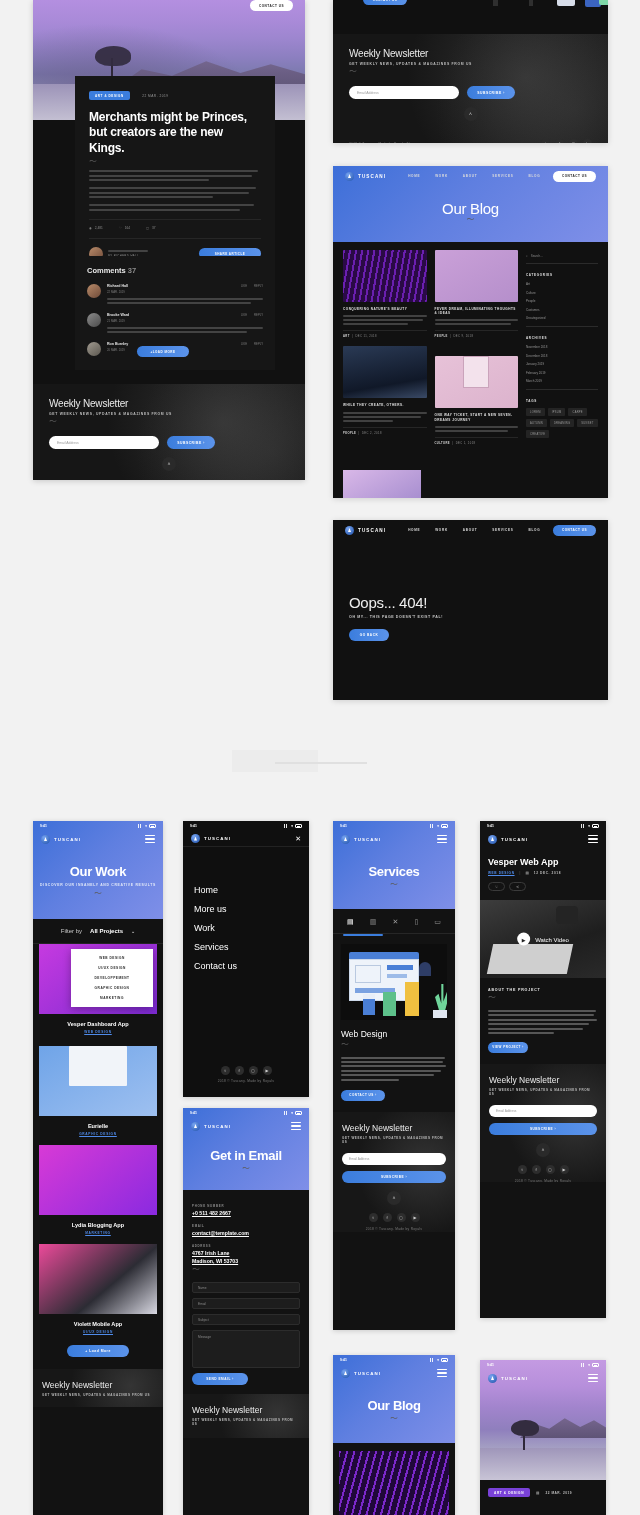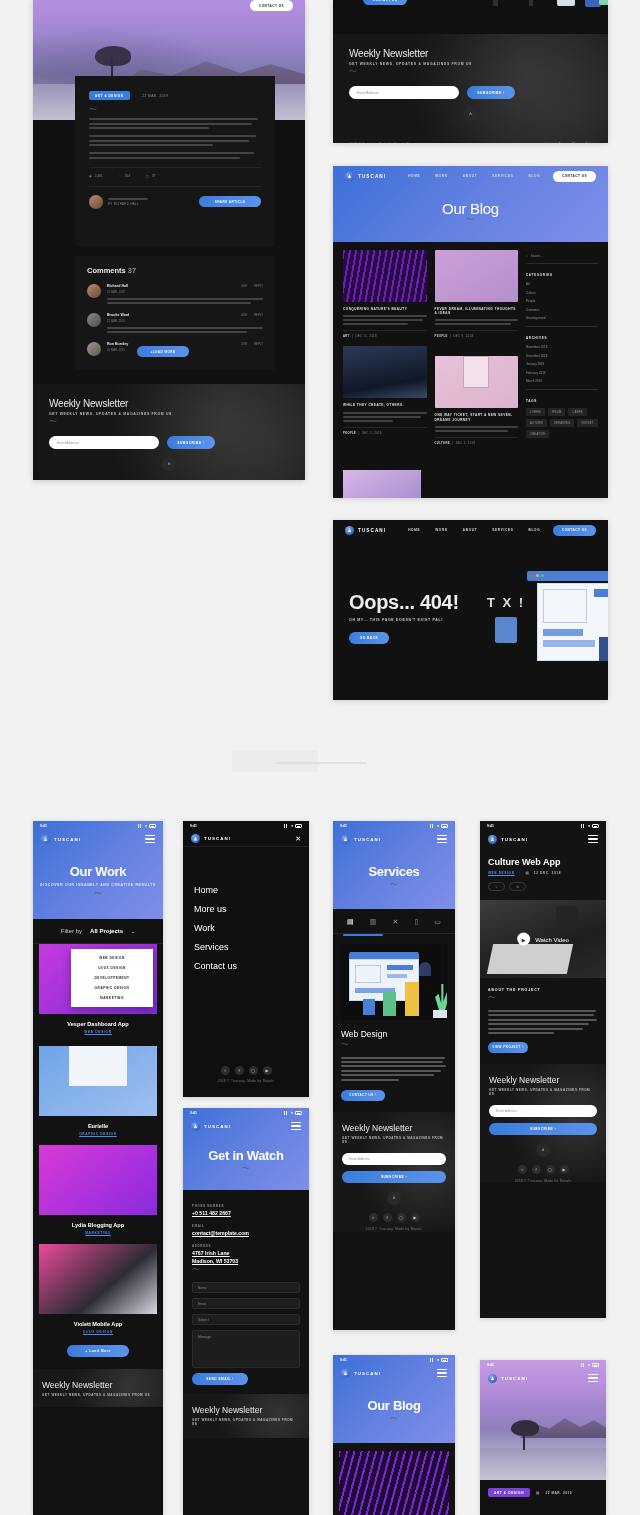--- a/index.html
+++ b/index.html
@@ -135,21 +135,21 @@
   .side-head { color:#e3e3e3; font-size:3px; font-weight:700; letter-spacing:.7px; margin:9px 0 5px; }
   .side-item { color:#949494; font-size:3px; margin-bottom:4.5px; }
   .side-sep { border-top:1px solid #2b2b2b; margin-top:6px; }
   .tagwrap { display:flex; flex-wrap:wrap; gap:3px; }
   .tag { background:#242424; color:#9d9d9d; font-size:2.6px; padding:2.5px 4px; border-radius:1px; letter-spacing:.3px; }
 
   
   #panel-404 { position:absolute; left:333px; top:520px; width:275px; height:180px; background:#111; overflow:hidden; box-shadow:0 1px 6px rgba(0,0,0,.15); }
   .err-wrap { display:flex; align-items:center; height:155px; padding:0 16px; }
   .err-left { width:130px; }
-  .err-title { color:#eee; font-size:20px; font-weight:700; letter-spacing:-.3px; }
+  .err-title { color:#eee; font-size:15px; font-weight:400; letter-spacing:-.3px; }
   .err-sub { color:#c6c6c6; font-size:3.6px; font-weight:700; letter-spacing:.6px; margin-top:4px; }
   .err-btn { width:40px; height:12px; font-size:3.2px; margin-top:10px; }
 
   
   .phone { position:absolute; background:#121212; overflow:hidden; box-shadow:0 1px 5px rgba(0,0,0,.16); }
   .statusbar { height:10px; display:flex; align-items:center; justify-content:space-between; padding:0 7px; color:#fff; font-size:3.4px; font-weight:700; }
   .sb-right { display:flex; gap:2px; align-items:center; }
   .sb-bars { width:5px; height:4px; background:linear-gradient(90deg,#fff 60%,transparent 60%); opacity:.9;
              -webkit-mask:repeating-linear-gradient(90deg,#000 0 1px,transparent 1px 1.6px); }
   .sb-batt { width:7px; height:3.5px; border:.6px solid #fff; border-radius:1px; position:relative; }
@@ -231,20 +231,21 @@
       <div class="tree"></div>
     </div>
 
     <div class="nav-cta" style="position:absolute;right:12px;top:0px;">CONTACT US</div>
 
     <div class="article-card">
       <div>
         <span class="cat-badge">ART &amp; DESIGN</span>
         <span class="meta-date">22 MAR. 2019</span>
       </div>
+      <div class="article-title">Merchants might be Princes, but creators are the new Kings.</div>
       <div class="squiggle">〜</div>
 
       <div class="para">
         <div class="txtline" style="width:98%"></div>
           <div class="txtline" style="width:95%"></div>
           <div class="txtline" style="width:70%"></div>
       </div>
       <div class="para">
         <div class="txtline" style="width:97%"></div>
           <div class="txtline" style="width:93%"></div>
@@ -517,35 +518,20 @@
       </div>
       <div class="nav-cta blue">CONTACT US</div>
     </div>
 
     <div class="err-wrap">
       <div class="err-left">
         <div class="err-title">Oops... 404!</div>
         <div class="err-sub">OH MY... THIS PAGE DOESN'T EXIST PAL!</div>
         <div class="err-btn btn-blue">GO BACK</div>
       </div>
-      <div style="flex:1;position:relative;height:130px">
-        <div style="position:absolute;left:8px;top:42px;color:#d9dee8;font-size:13px;letter-spacing:2px;font-weight:700">T X !</div>
-        <div style="position:absolute;left:48px;top:18px;width:130px;height:10px;background:#4a7fd6;border-radius:2px"></div>
-        <div style="position:absolute;left:52px;top:21px;width:3px;height:3px;border-radius:50%;background:#e8534f"></div>
-        <div style="position:absolute;left:57px;top:21px;width:3px;height:3px;border-radius:50%;background:#efb03b"></div>
-        <div style="position:absolute;left:62px;top:21px;width:3px;height:3px;border-radius:50%;background:#54c07a"></div>
-        <div style="position:absolute;left:58px;top:30px;width:112px;height:78px;background:#f3f6fb;border:1px solid #d5dde9"></div>
-        <div style="position:absolute;left:64px;top:36px;width:44px;height:34px;border:1px solid #bccbe2"></div>
-        <div style="position:absolute;left:115px;top:36px;width:48px;height:8px;background:#4a7fd6"></div>
-        <div style="position:absolute;left:64px;top:76px;width:40px;height:7px;background:#4a7fd6;opacity:.75"></div>
-        <div style="position:absolute;left:64px;top:87px;width:52px;height:7px;background:#4a7fd6;opacity:.55"></div>
-        <div style="position:absolute;left:16px;top:64px;width:22px;height:26px;background:#5a86cf;border-radius:2px"></div>
-        <div style="position:absolute;left:120px;top:84px;width:18px;height:24px;background:#32518c"></div>
-
-      </div>
     </div>
   </div>
 
   <div class="ghost-block" style="left:232px;top:750px;width:86px;height:22px"></div>
   <div class="ghost-block" style="left:275px;top:762px;width:92px;height:2px;background:#e0e0e0"></div>
 
   <div class="phone" style="left:33px;top:821px;width:130px;height:694px">
     <div class="blue-grad">
       <div class="statusbar">
         <span>9:41</span>
@@ -673,21 +659,21 @@
           <div class="brand-mark"></div>
           <div class="brand-name">TUSCANI</div>
         </div>
         <div class="burger">
             <i></i>
             <i></i>
             <i></i>
           </div>
       </div>
       <div class="m-hero" style="height:56px">
-        <h1>Get in Watch</h1>
+        <h1>Get in Email</h1>
         <div class="squiggle">〜</div>
       </div>
     </div>
 
     <div style="padding:6px 9px 0">
       <div class="ci-lbl">PHONE NUMBER</div>
       <div class="ci-val">+0 511 482 2667</div>
       <div class="ci-lbl">EMAIL</div>
       <div class="ci-val">contact@template.com</div>
       <div class="ci-lbl">ADDRESS</div>
@@ -810,21 +796,21 @@
         <div class="brand">
           <div class="brand-mark"></div>
           <div class="brand-name">TUSCANI</div>
         </div>
         <div class="burger">
             <i></i>
             <i></i>
             <i></i>
           </div>
       </div>
-      <div class="pj-title">Culture Web App</div>
+      <div class="pj-title">Vesper Web App</div>
       <div class="pj-meta">
         <span class="pj-cat">WEB DESIGN</span>
         <span style="color:#666;font-size:3.2px">|</span>
         <span style="color:#bfbfbf;font-size:3.6px">▤</span>
         <span class="pj-date">12 DEC. 2018</span>
       </div>
       <div class="pj-actions">
         <div class="pj-act">♡</div>
         <div class="pj-act">≺</div>
       </div>

